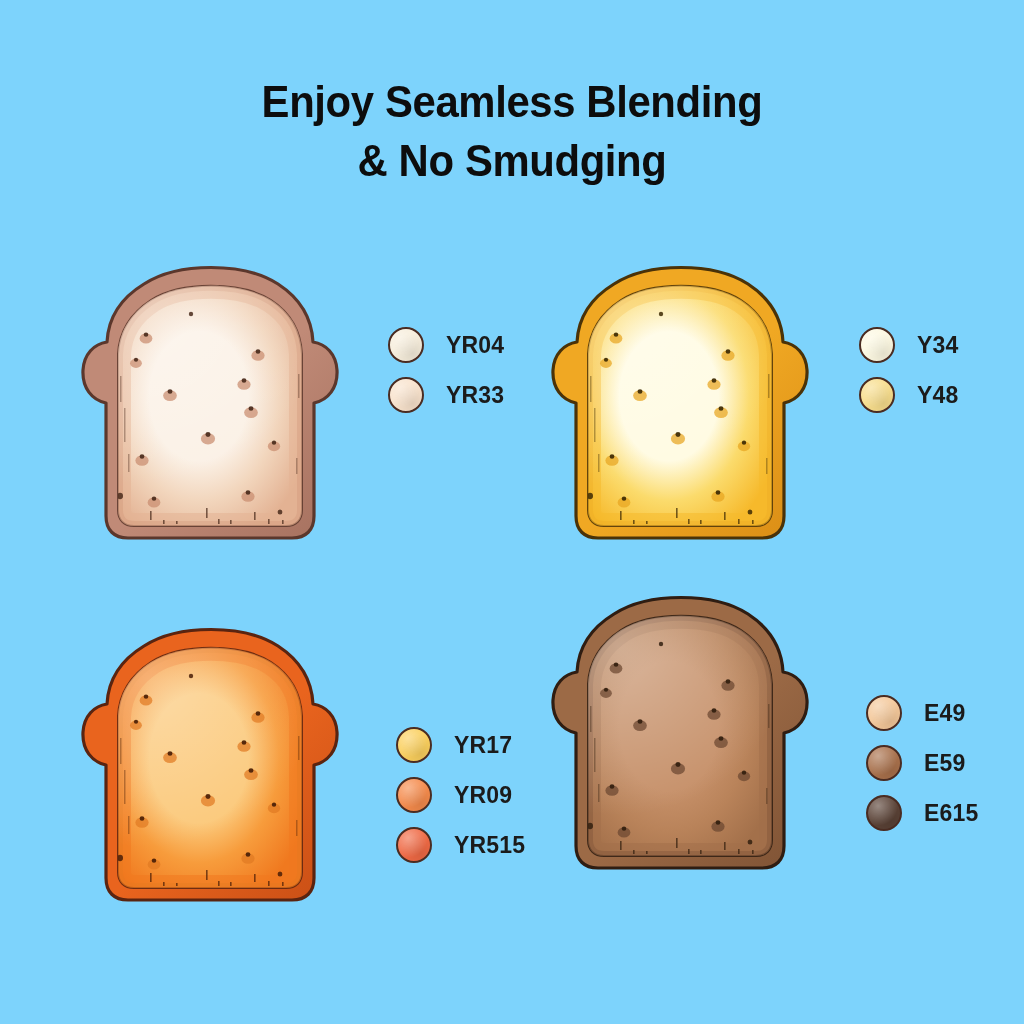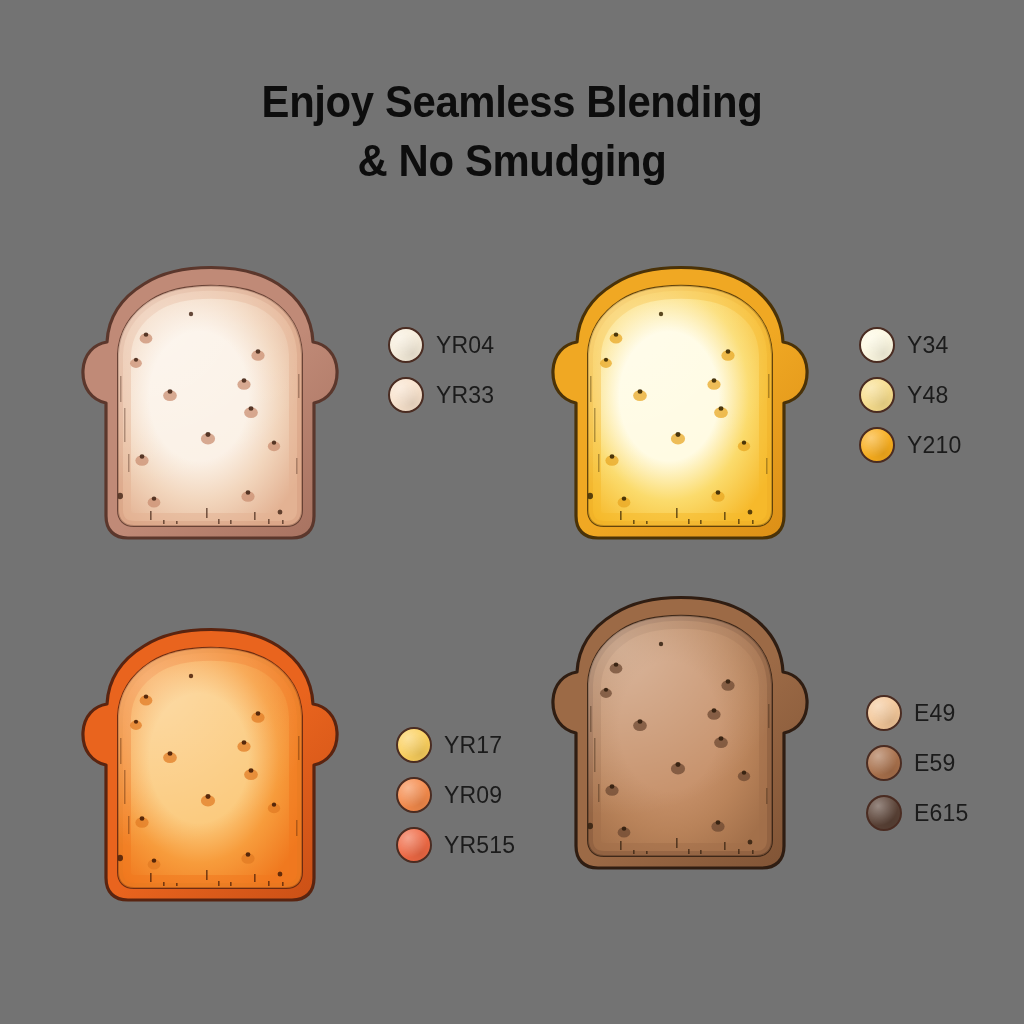--- a/index.html
+++ b/index.html
@@ -12,21 +12,21 @@
     width: 1024px;
     height: 1024px;
     overflow: hidden;
     font-family: "Liberation Sans", sans-serif;
     color: #111111;
     position: relative;
   }
   #page {
     position: absolute;
     inset: 0;
-    background: #737373;
+    background: #7dd3fc;
   }
 
   
   .heading {
     position: absolute;
     left: 0;
     top: 72px;
     width: 1024px;
     text-align: center;
     font-family: "Liberation Sans Narrow", "Liberation Sans", sans-serif;
@@ -83,23 +83,23 @@
     content: "";
     position: absolute;
     inset: 0;
     border-radius: 50%;
     background:
       radial-gradient(circle at 32% 28%, rgba(255,255,255,.38), rgba(255,255,255,0) 62%),
       radial-gradient(circle at 70% 76%, rgba(0,0,0,.10), rgba(0,0,0,0) 60%);
     pointer-events: none;
   }
   .swatch-label {
-    margin-left: 12px;
+    margin-left: 22px;
     font-size: 23px;
-    font-weight: 400;
+    font-weight: 700;
     letter-spacing: 0.2px;
     color: #1b1b1b;
     white-space: nowrap;
   }
 </style>
 </head>
 <body>
 
 <div id="page">
 
@@ -270,24 +270,20 @@
       </div>
     <div class="swatches" style="left: 331px; top: 62px;">
         <div class="swatch-row">
           <span class="swatch-dot" style="background:#FDF9E2"></span>
           <span class="swatch-label">Y34</span>
         </div>
         <div class="swatch-row">
           <span class="swatch-dot" style="background:#F8DE8D"></span>
           <span class="swatch-label">Y48</span>
         </div>
-        <div class="swatch-row">
-          <span class="swatch-dot" style="background:#F9AE1E"></span>
-          <span class="swatch-label">Y210</span>
-        </div>
       </div>
   </div>
 
   <div class="panel" id="panel-2">
     <div class="toast-wrap" style="left: 0px; top: 0px;">
         <svg class="toast-svg" width="300" height="292" viewBox="0 0 300 292" aria-hidden="true">
           <defs>
             <radialGradient id="crumbGrad2" cx="44%" cy="46%" r="64%">
               <stop offset="0%" stop-color="#FBC97B"></stop>
               <stop offset="42%" stop-color="#FBC97B"></stop>

